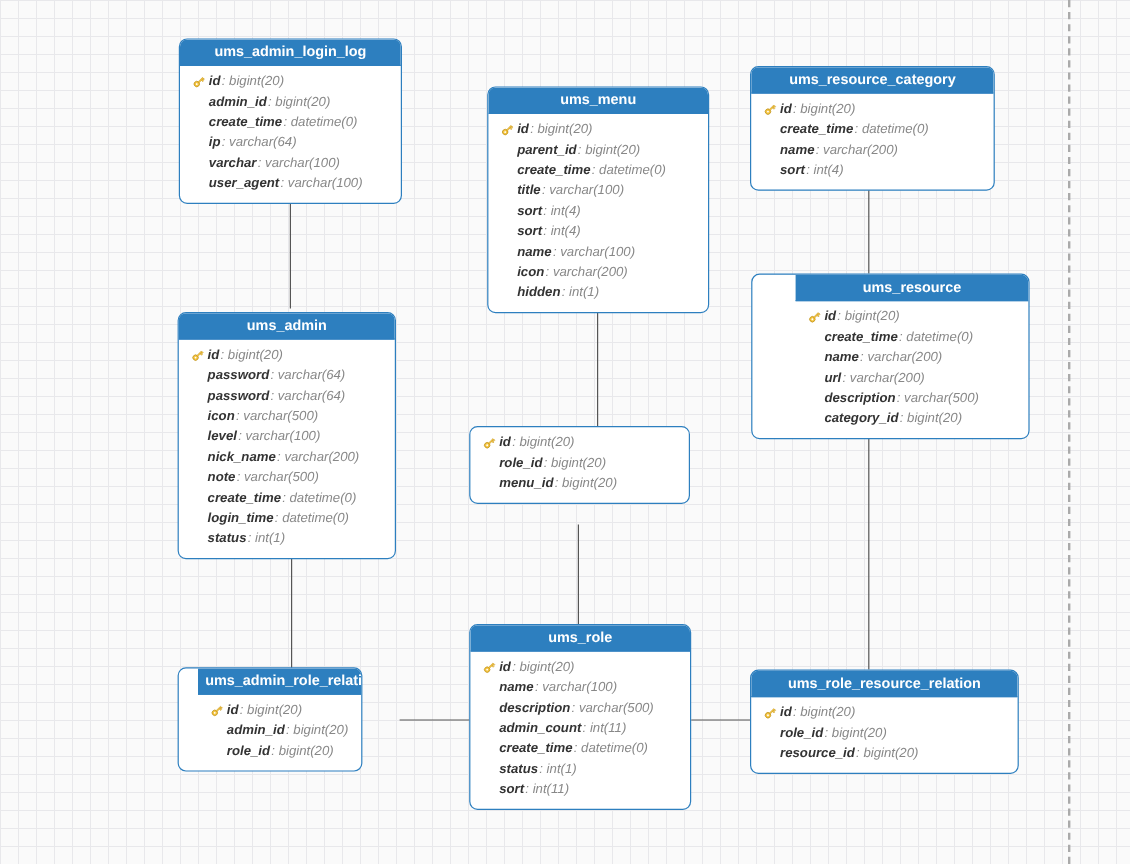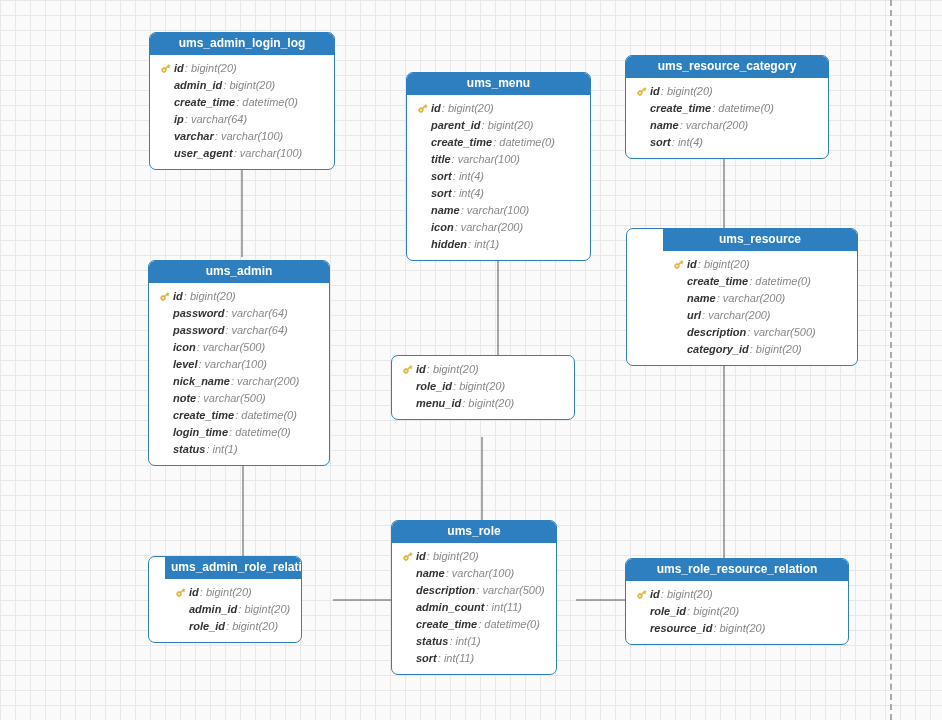--- a/index.html
+++ b/index.html
@@ -386,21 +386,21 @@
           <span class="name">role_id</span>
           <span class="type">: bigint(20)</span>
         </div>
         <div class="col">
           <span class="key-icon"></span>
           <span class="name">menu_id</span>
           <span class="type">: bigint(20)</span>
         </div>
       </div>
     </div>
-    <div class="entity" style="left: 391px; top: 520px; width: 166px;">
+    <div class="entity" style="left: 391px; top: 520px; width: 185px;">
       <div class="entity-title">ums_role</div>
       <div class="cols">
         <div class="col">
           <span class="key-icon">
             <svg width="13" height="13" viewBox="0 0 24 24">
               <g transform="rotate(-45 12 12)">
                 <circle cx="8" cy="12" r="4.2" fill="#f5c542" stroke="#b88a12" stroke-width="1"></circle>
                 <circle cx="8" cy="12" r="1.4" fill="#fff"></circle>
                 <rect x="11.5" y="11" width="10" height="2.2" fill="#f5c542" stroke="#b88a12" stroke-width="0.6"></rect>
                 <rect x="17" y="13" width="2" height="3" fill="#f5c542" stroke="#b88a12" stroke-width="0.6"></rect>

